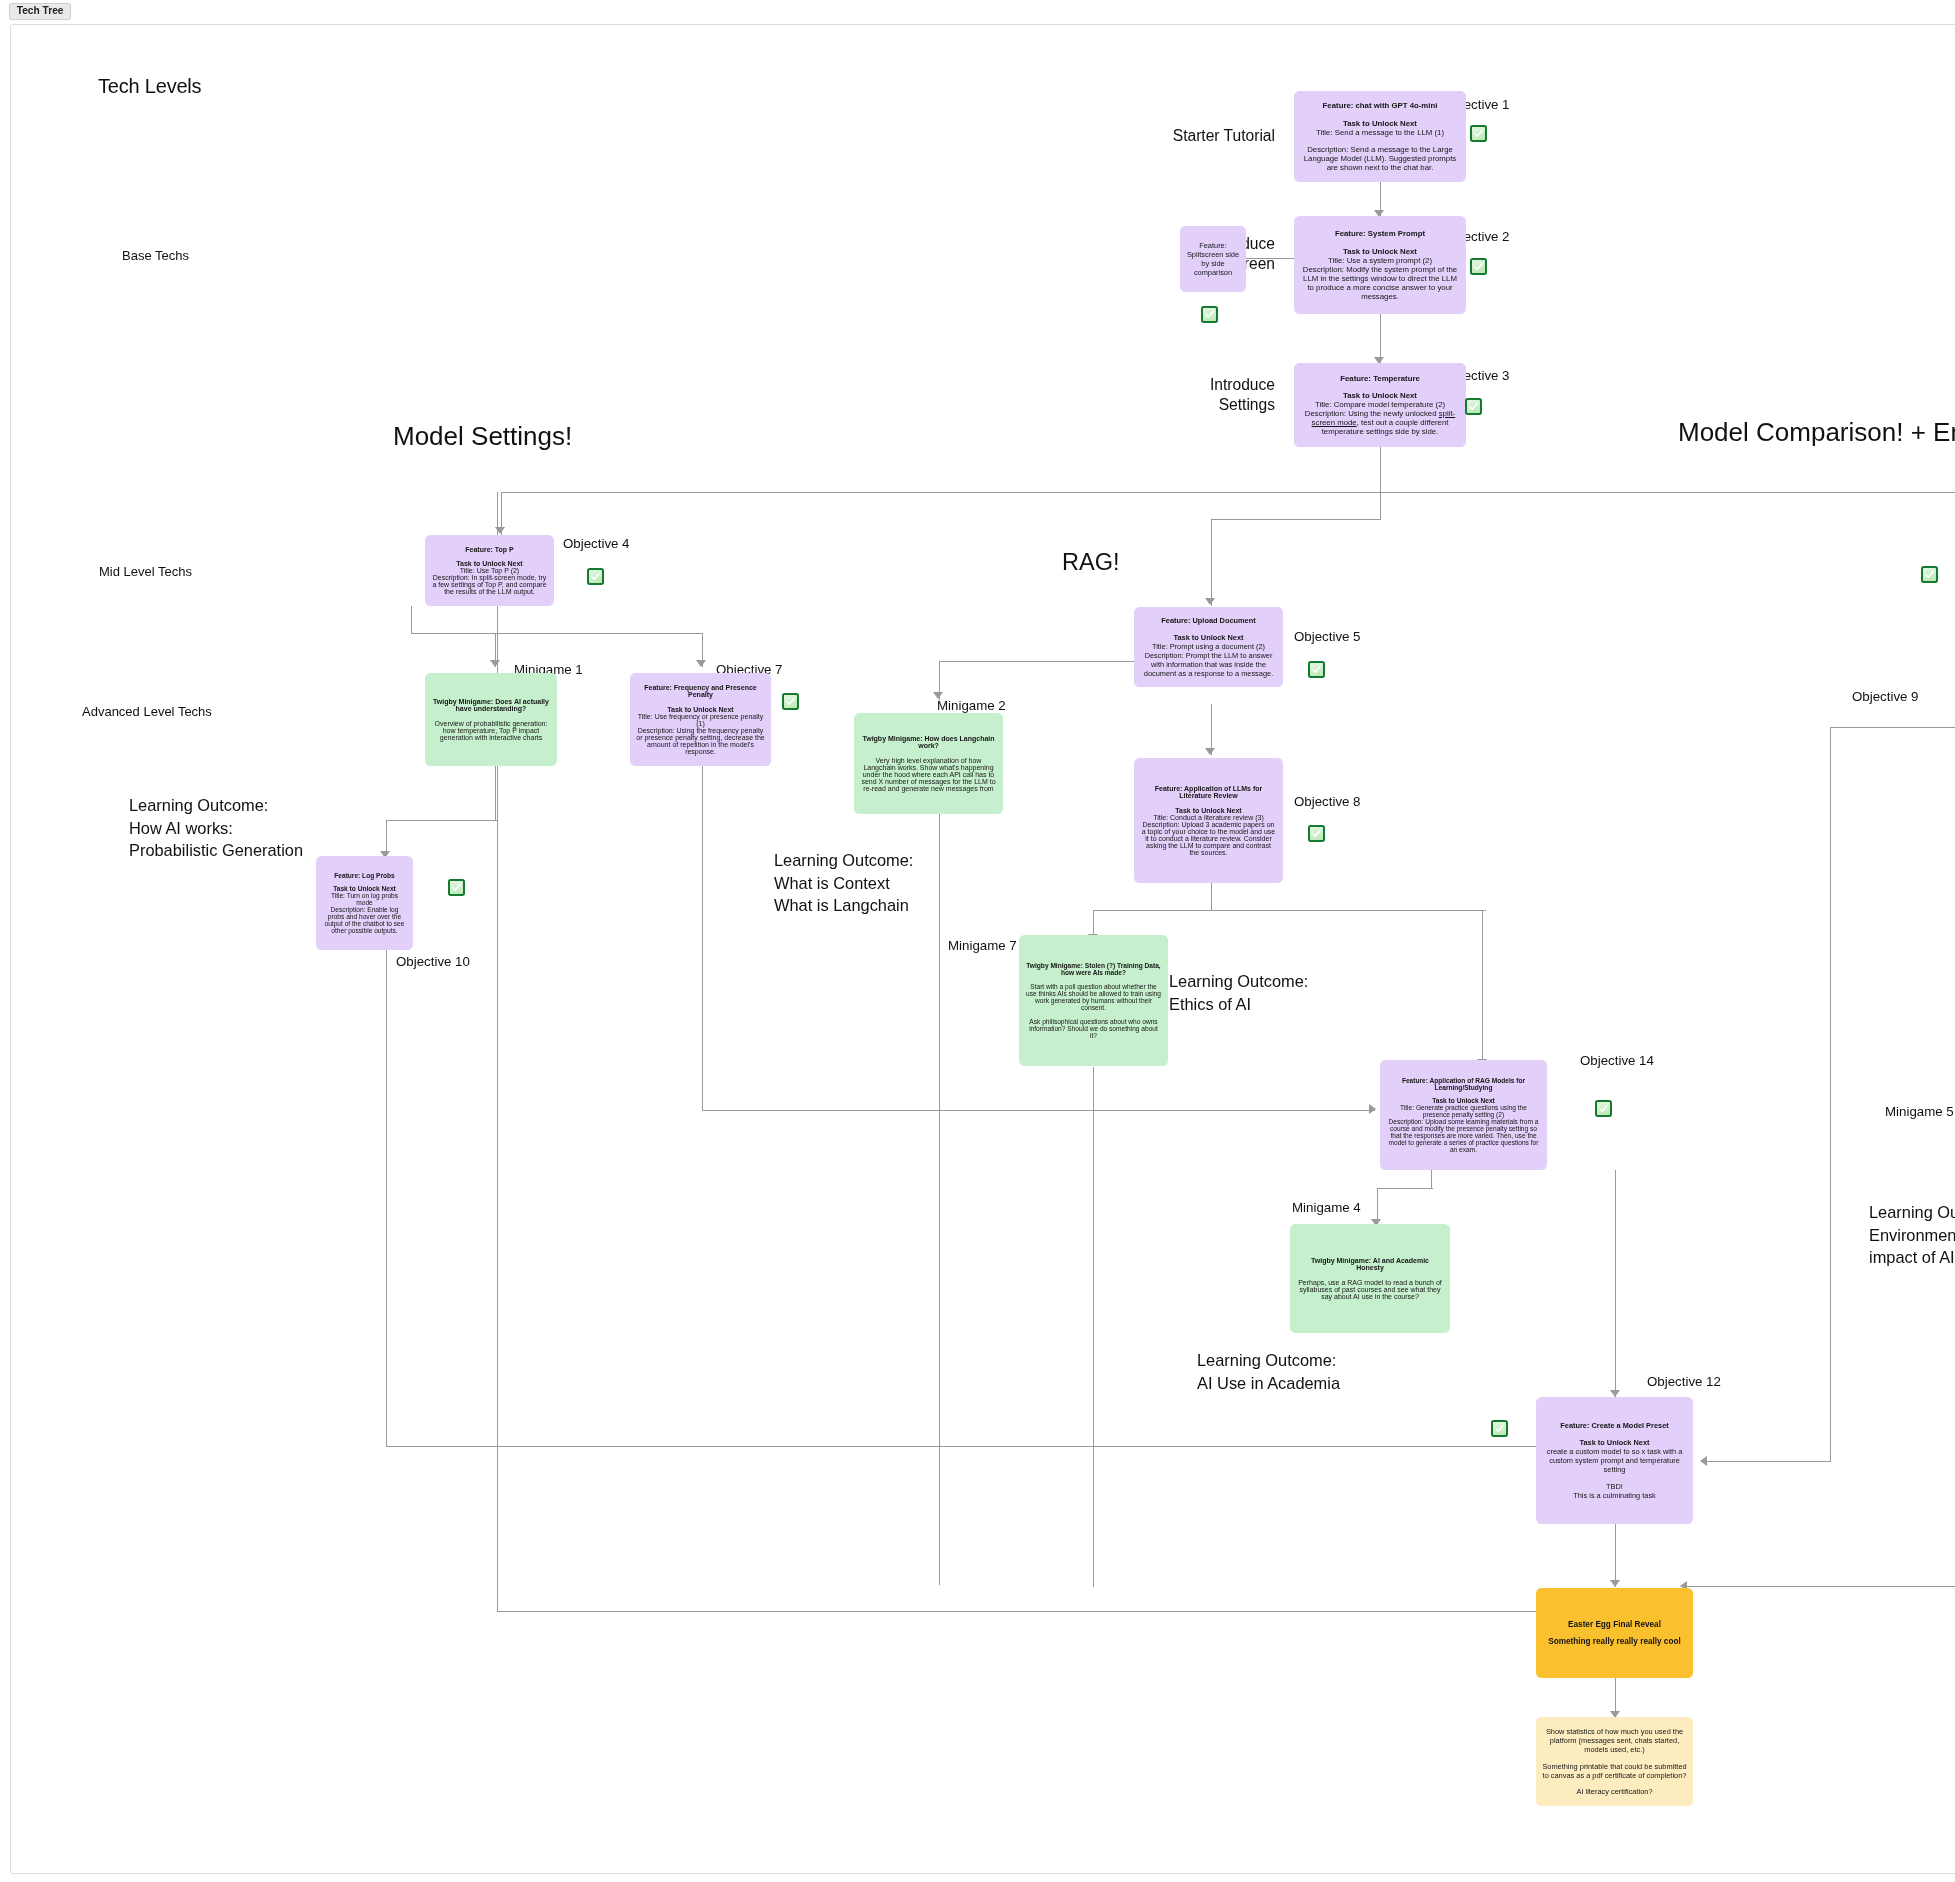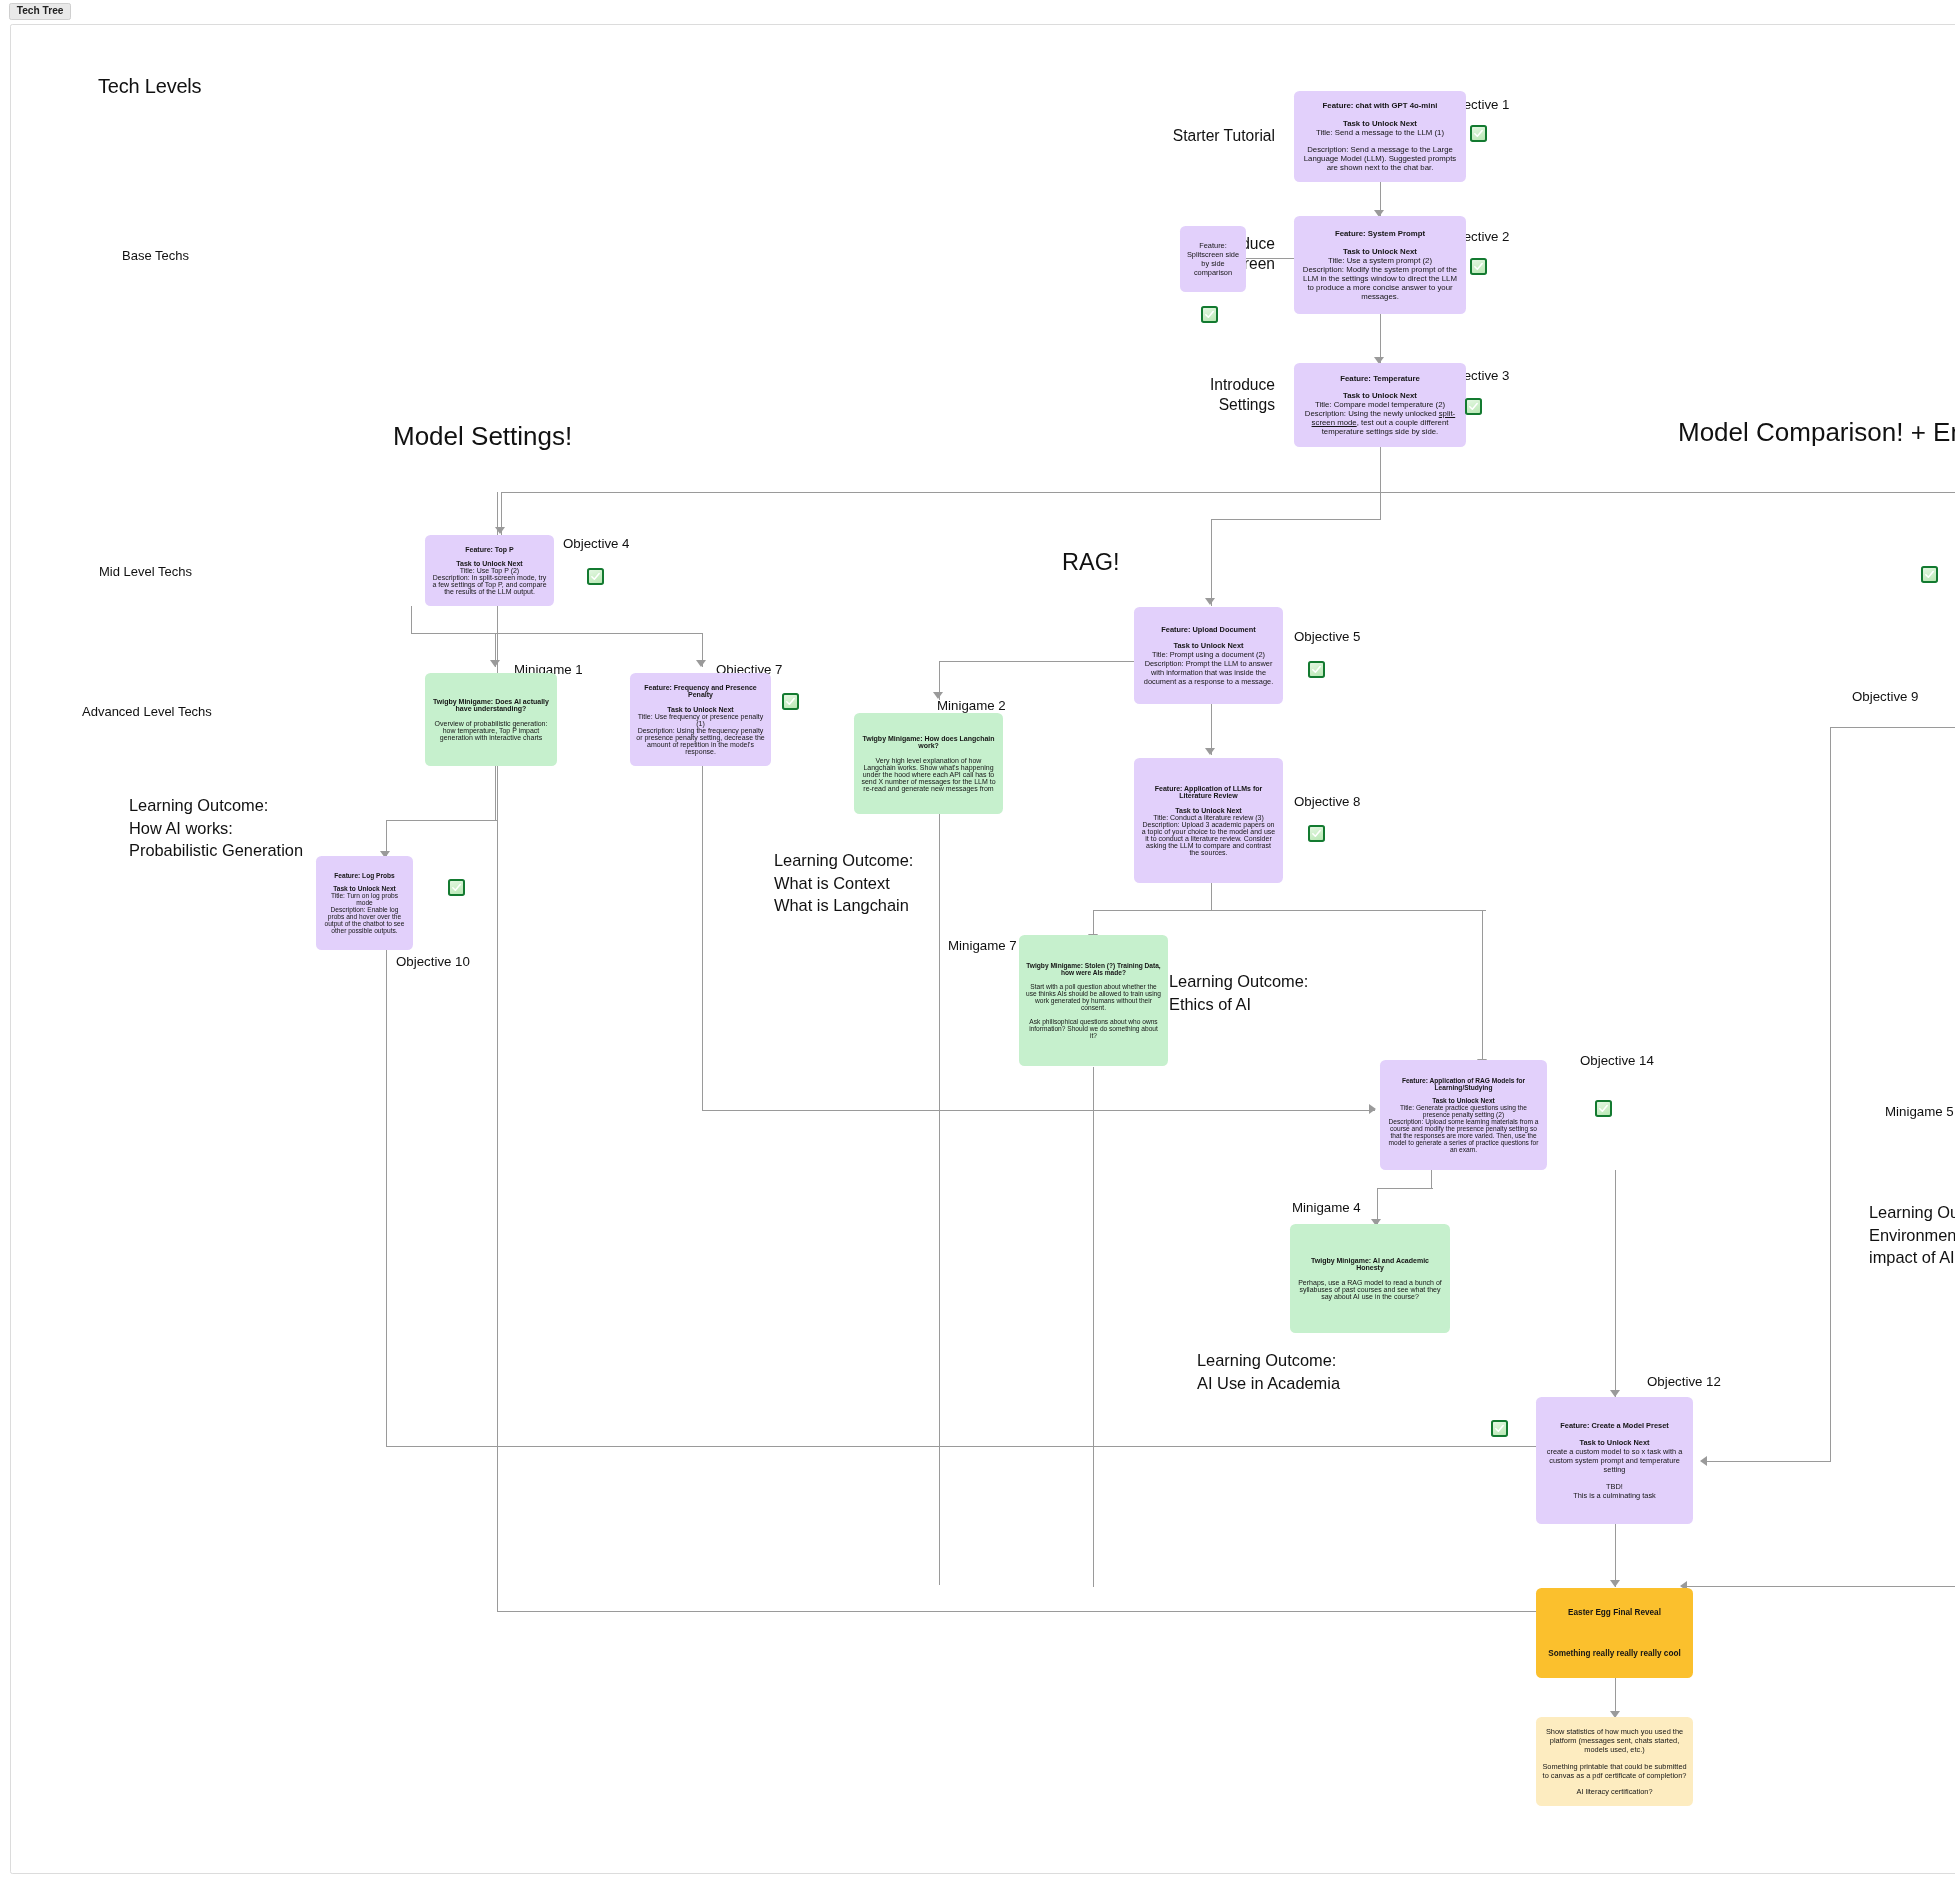--- a/index.html
+++ b/index.html
@@ -60,21 +60,21 @@
     text-align:center;
     display:flex;
     flex-direction:column;
     justify-content:center;
     overflow:hidden;
   }
   .card .ct { font-weight:700; }
   .card .sp { display:block; height:1.05em; }
   .card-purple { background:#e2d0fb; color:#151515; }
   .card-green  { background:#c6f0cd; color:#151515; }
-  .card-orange { background:#fbc02d; color:#151515;gap:12px; }
+  .card-orange { background:#fbc02d; color:#151515; }
   .card-cream  { background:#fdecc0; color:#151515; }
   .card p { margin:0; }
   .u { text-decoration: underline; }
 
   
   .check {
     position:absolute;
     width:17px; height:17px;
     border-radius:2.7px;
     background:linear-gradient(160deg,#e4f7e2 0%,#b9e8b4 100%);
@@ -351,21 +351,21 @@
         <path d="M4 12.5 L9.5 18 L20 5.5" fill="none" stroke="#fff" stroke-width="3.4" stroke-linecap="round" stroke-linejoin="round"></path>
       </svg>
   </div>
 
   <div class="card card-green" style="left:854px; top:713px; width:149px; height:101px; font-size:7px;">
     <p class="ct">Twigby Minigame: How does Langchain work?</p>
     <span class="sp"></span>
     <p>Very high level explanation of how Langchain works. Show what's happening under the hood where each API call has to send X number of messages for the LLM to re-read and generate new messages from</p>
   </div>
 
-  <div class="card card-purple" style="left:1134px; top:607px; width:149px; height:97px; font-size:7.4px;">
+  <div class="card card-purple" style="left:1134px; top:607px; width:149px; height:80px; font-size:7.4px;">
     <p class="ct">Feature: Upload Document</p>
     <span class="sp"></span>
     <p class="ct">Task to Unlock Next</p>
     <p>Title: Prompt using a document (2)</p>
     <p>Description: Prompt the LLM to answer with information that was inside the document as a response to a message.</p>
   </div>
   <div class="check" style="left:1308px; top:661px;">
     <svg viewBox="0 0 24 24">
         <path d="M4 12.5 L9.5 18 L20 5.5" fill="none" stroke="#fff" stroke-width="3.4" stroke-linecap="round" stroke-linejoin="round"></path>
       </svg>

